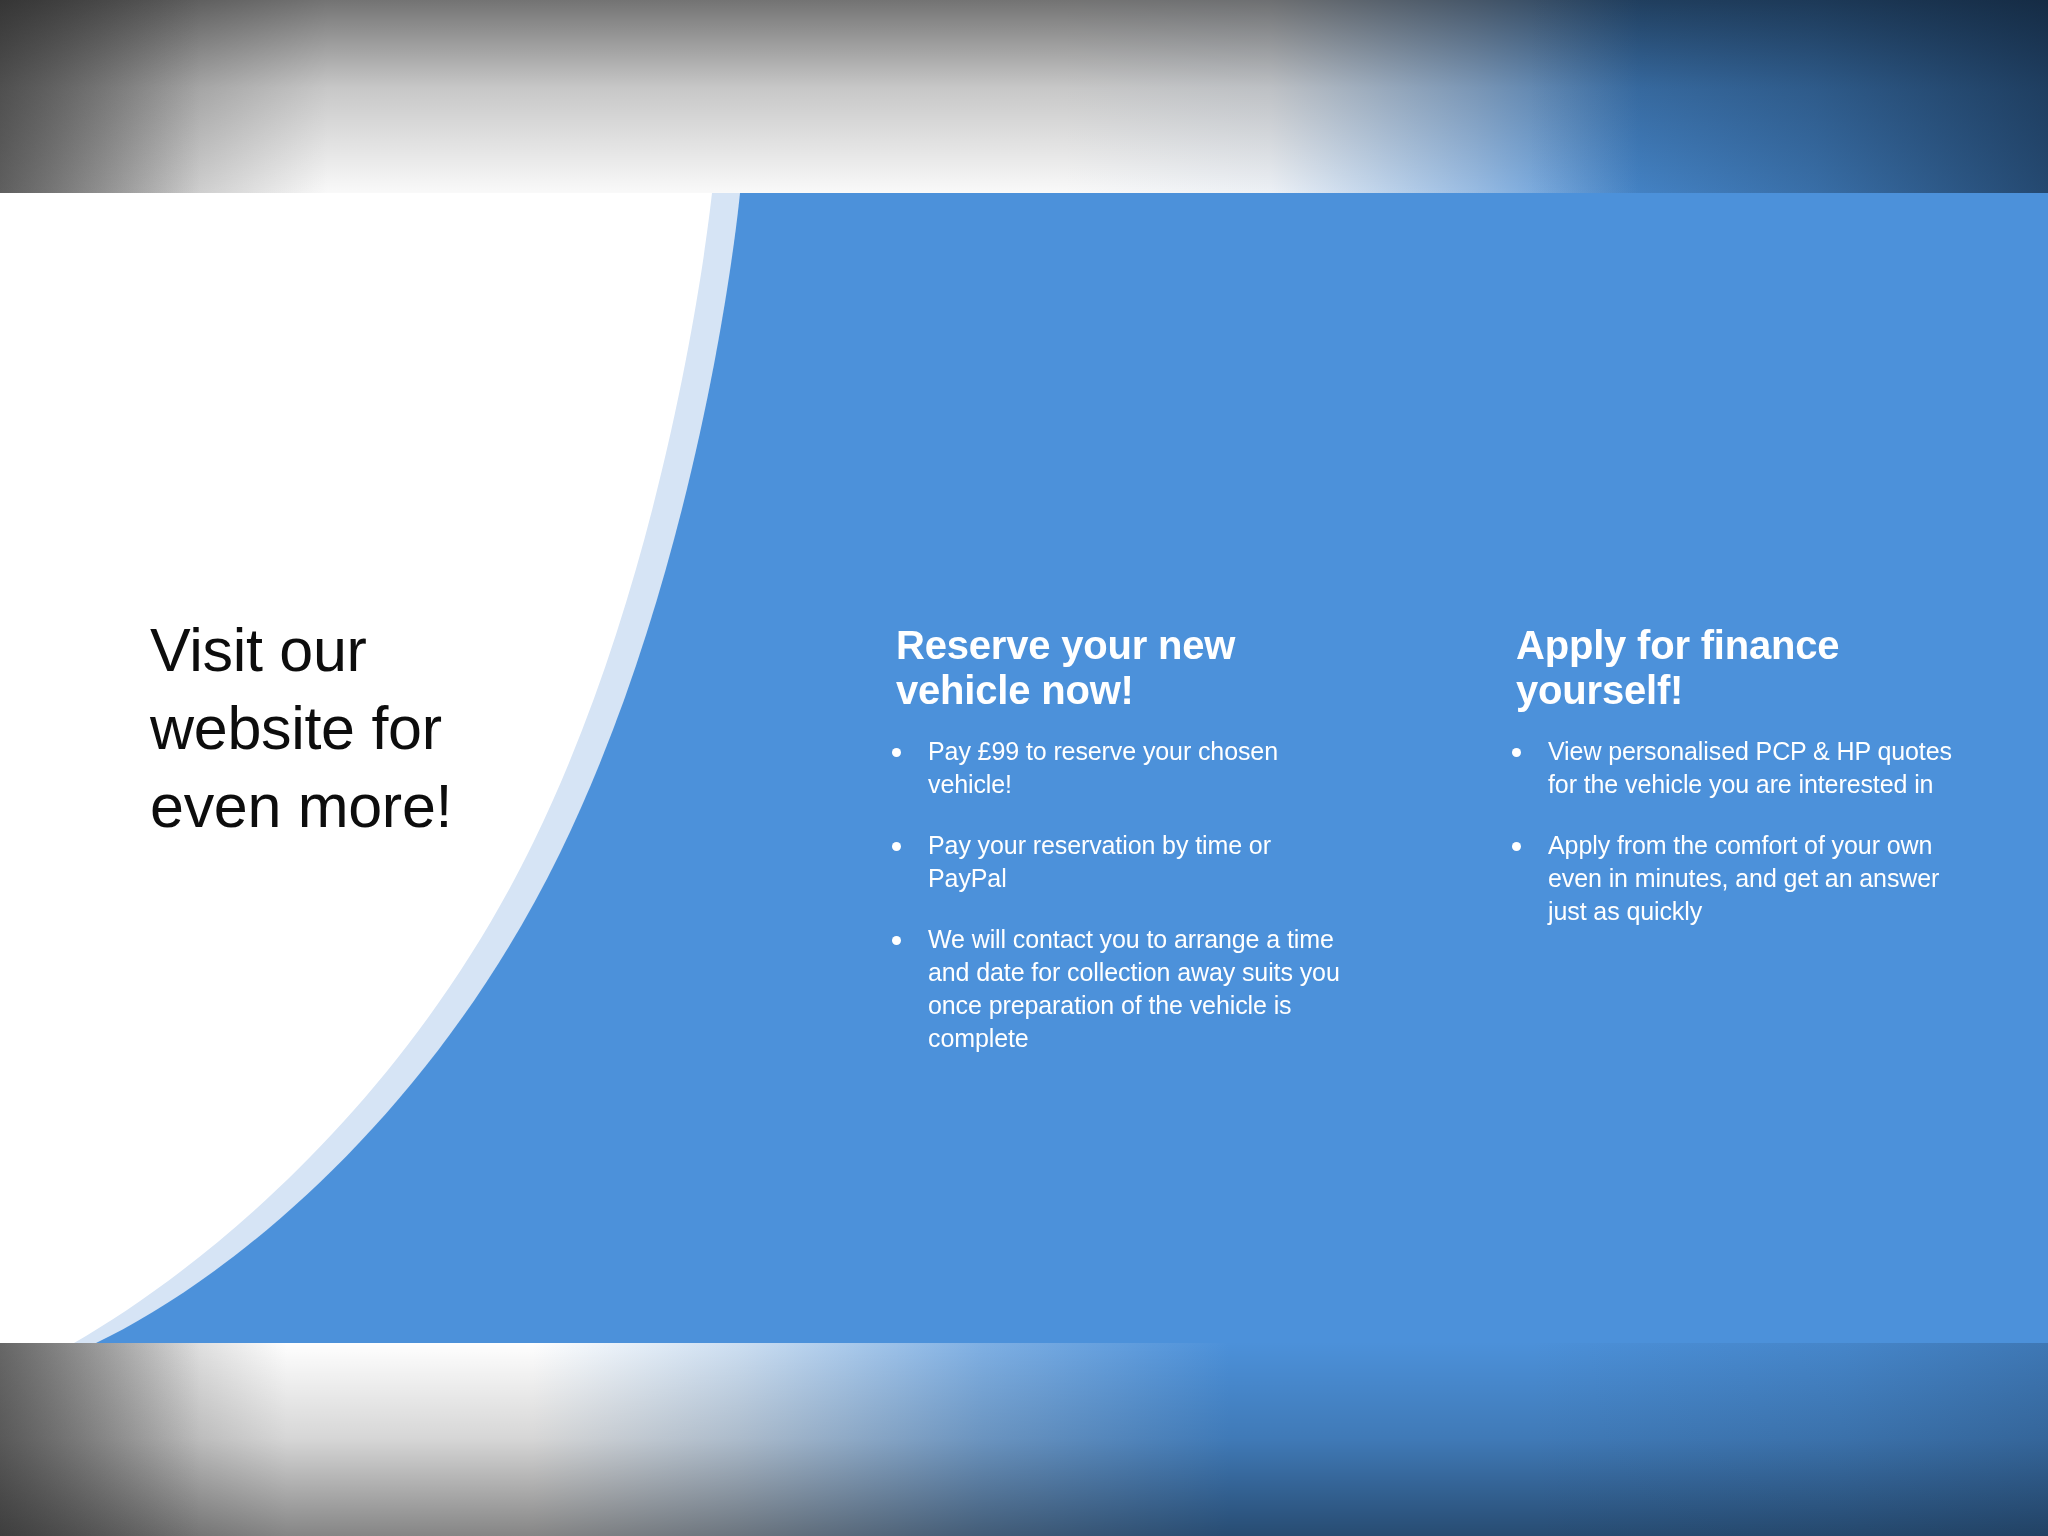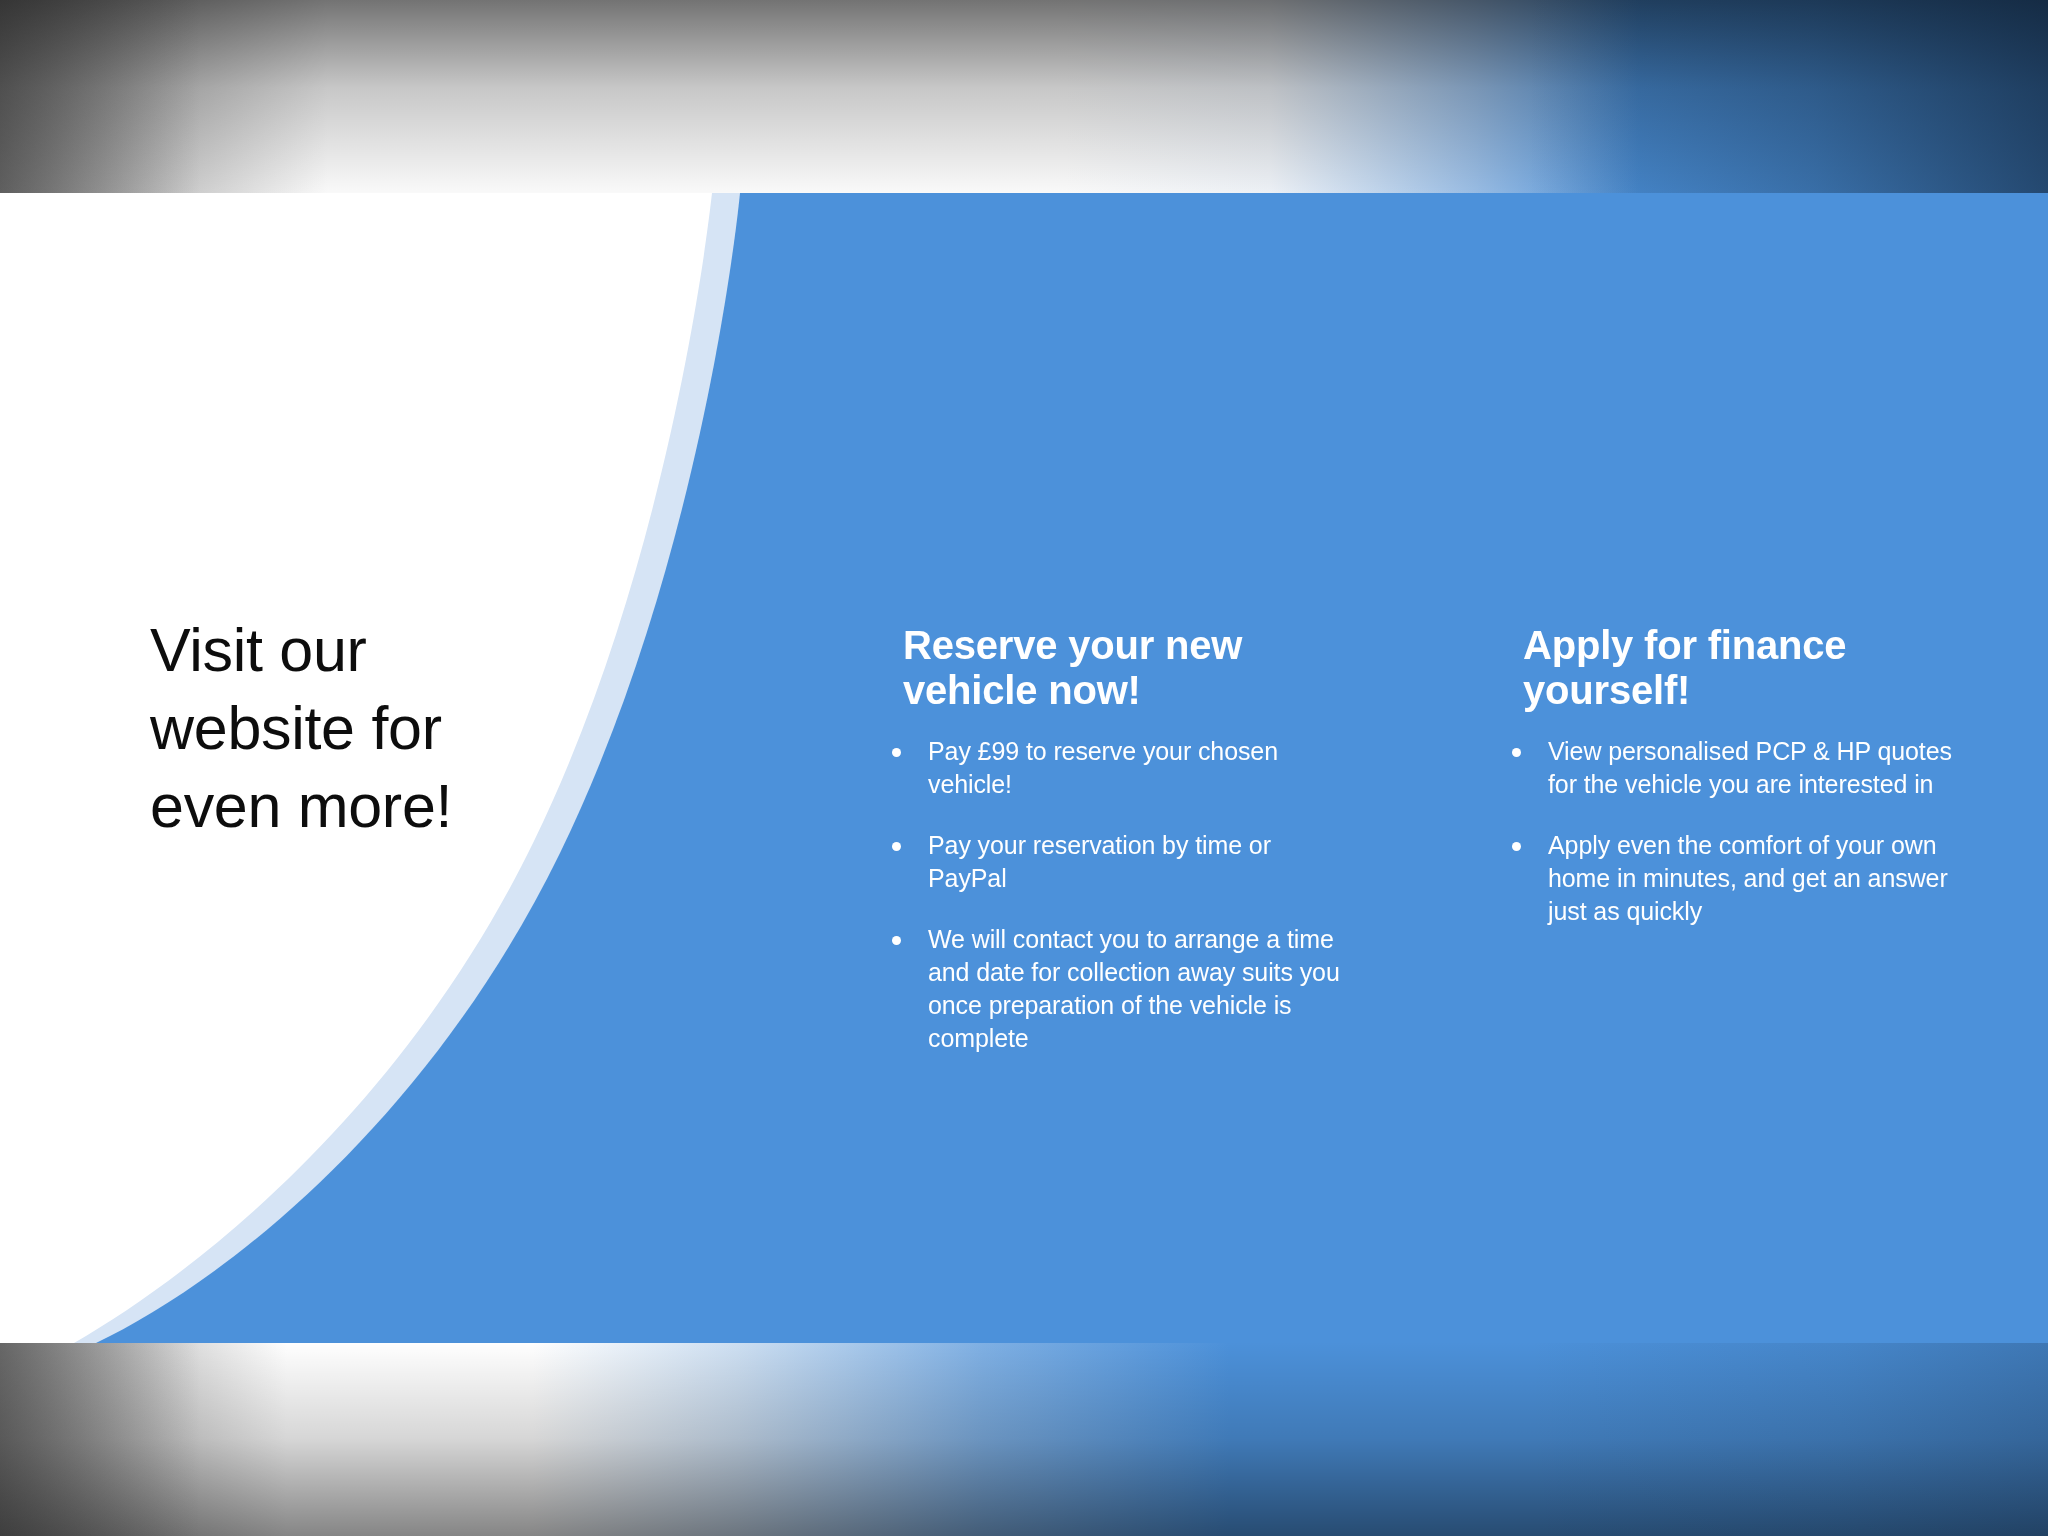--- a/index.html
+++ b/index.html
@@ -46,21 +46,21 @@
     color:#0d0d0d;font-size:61px;line-height:1.28;font-weight:400;
     letter-spacing:-0.3px;
   }
 
   
   .col{position:absolute;top:430px;color:#ffffff;}
   #col-1{left:886px;width:470px;}
   #col-2{left:1506px;width:470px;}
 
   .col-heading{
-    font-size:40px;font-weight:bold;line-height:1.13;margin:0 0 22px 17px;
+    font-size:40px;font-weight:bold;line-height:1.13;margin:0 0 22px 10px;
     letter-spacing:-0.2px;
   }
   .bullets{list-style:none;margin:0;padding:0;}
   .bullet{position:relative;padding-left:42px;margin-bottom:28px;
           font-size:25px;line-height:1.32;font-weight:400;letter-spacing:-0.1px;}
   .bullet:last-child{margin-bottom:0;}
   .bullet-dot{position:absolute;left:6px;top:0.52em;width:9px;height:9px;
               border-radius:50%;background:#ffffff;}
   .bullet-text{display:block;}
 </style>
@@ -112,19 +112,19 @@
 
     <div class="col" id="col-2">
       <h2 class="col-heading">Apply for finance yourself!</h2>
       <ul class="bullets">
         <li class="bullet">
           <span class="bullet-dot"></span>
           <span class="bullet-text">View personalised PCP &amp; HP quotes for the vehicle you are interested in</span>
         </li>
         <li class="bullet">
           <span class="bullet-dot"></span>
-          <span class="bullet-text">Apply even the comfort of your own home in minutes, and get an answer just as quickly</span>
+          <span class="bullet-text">Apply from the comfort of your own even in minutes, and get an answer just as quickly</span>
         </li>
       </ul>
     </div>
 
   </div>
 </div>
 
 </body></html>

